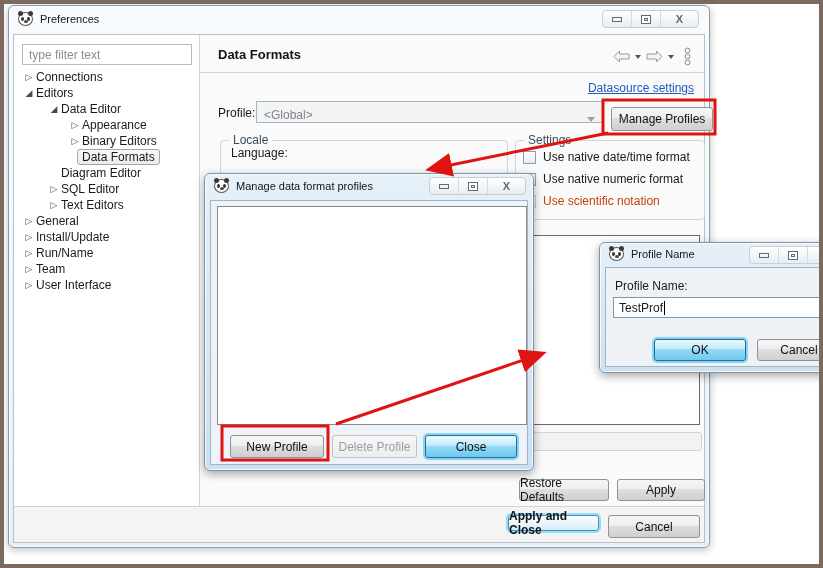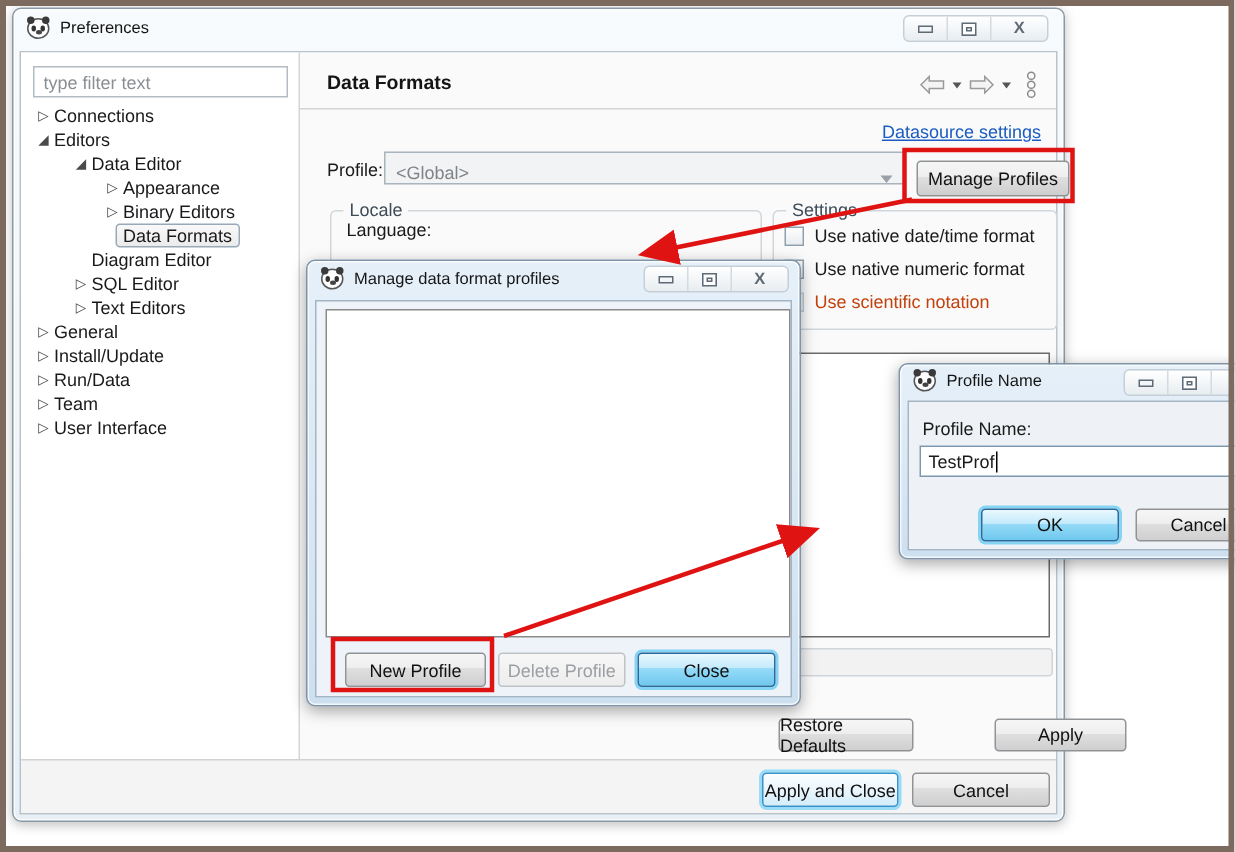--- a/index.html
+++ b/index.html
@@ -92,23 +92,23 @@
   #profile-label { position:absolute; left:18px; top:71px; }
   #profile-combo { left:56px; top:66px; width:347px; height:22px;align-items:flex-end; }
   #manage-profiles-btn { left:411px; top:72px; width:102px; height:24px; }
   #locale-group { left:20px; top:105px; width:288px; height:96px; }
   #language-label { position:absolute; left:31px; top:111px; }
   #language-combo { left:91px; top:106px; width:207px; height:23px; }
   #settings-group { left:315px; top:105px; width:190px; height:80px; }
   #sample-box { position:absolute; left:15px; top:200px; width:485px; height:190px; background:#fff; border:1px solid #6a6a6a; }
   #lower-bar-group { position:absolute; left:17px; top:397px; width:485px; height:19px; border:1px solid #cfd4d8; border-radius:3px; background:#f2f2f2; }
   #restore-defaults-btn { left:319px; top:444px; width:90px; height:22px; }
-  #apply-btn { left:417px; top:444px; width:88px; height:22px;margin-left:46px; }
+  #apply-btn { left:417px; top:444px; width:88px; height:22px; }
   #bottom-bar { position:absolute; left:0; right:0; bottom:0; height:36px; background:#f4f4f4; border-top:1px solid #d2d2d2; }
-  #apply-close-btn { left:494px; top:8px; width:91px; height:23px; }
+  #apply-close-btn { left:494px; top:8px; width:91px; height:16px;font-weight:bold; }
   #main-cancel-btn { left:594px; top:8px; width:92px; height:23px; }
 
   
   #manage-dialog { left:204px; top:173px; width:330px; height:298px; z-index:10; }
   #manage-client { position:absolute; left:5px; right:5px; top:26px; bottom:5px; background:#edf3f8; border:1px solid #a2b5c6; }
   #profile-list { position:absolute; left:6px; top:5px; width:310px; height:219px; background:#fff; border:1px solid #8a8a8a; }
   #new-profile-btn { left:19px; top:234px; width:94px; height:23px; }
   #delete-profile-btn { left:121px; top:234px; width:85px; height:23px; }
   #close-btn { left:214px; top:234px; width:92px; height:23px; }
 
@@ -192,21 +192,21 @@
         <div class="tree-item lv0">
             <span class="arrow">▷</span>
             <span>General</span>
           </div>
         <div class="tree-item lv0">
             <span class="arrow">▷</span>
             <span>Install/Update</span>
           </div>
         <div class="tree-item lv0">
             <span class="arrow">▷</span>
-            <span>Run/Data</span>
+            <span>Run/Name</span>
           </div>
         <div class="tree-item lv0">
             <span class="arrow">▷</span>
             <span>Team</span>
           </div>
         <div class="tree-item lv0">
             <span class="arrow">▷</span>
             <span>User Interface</span>
           </div>
       </div>

